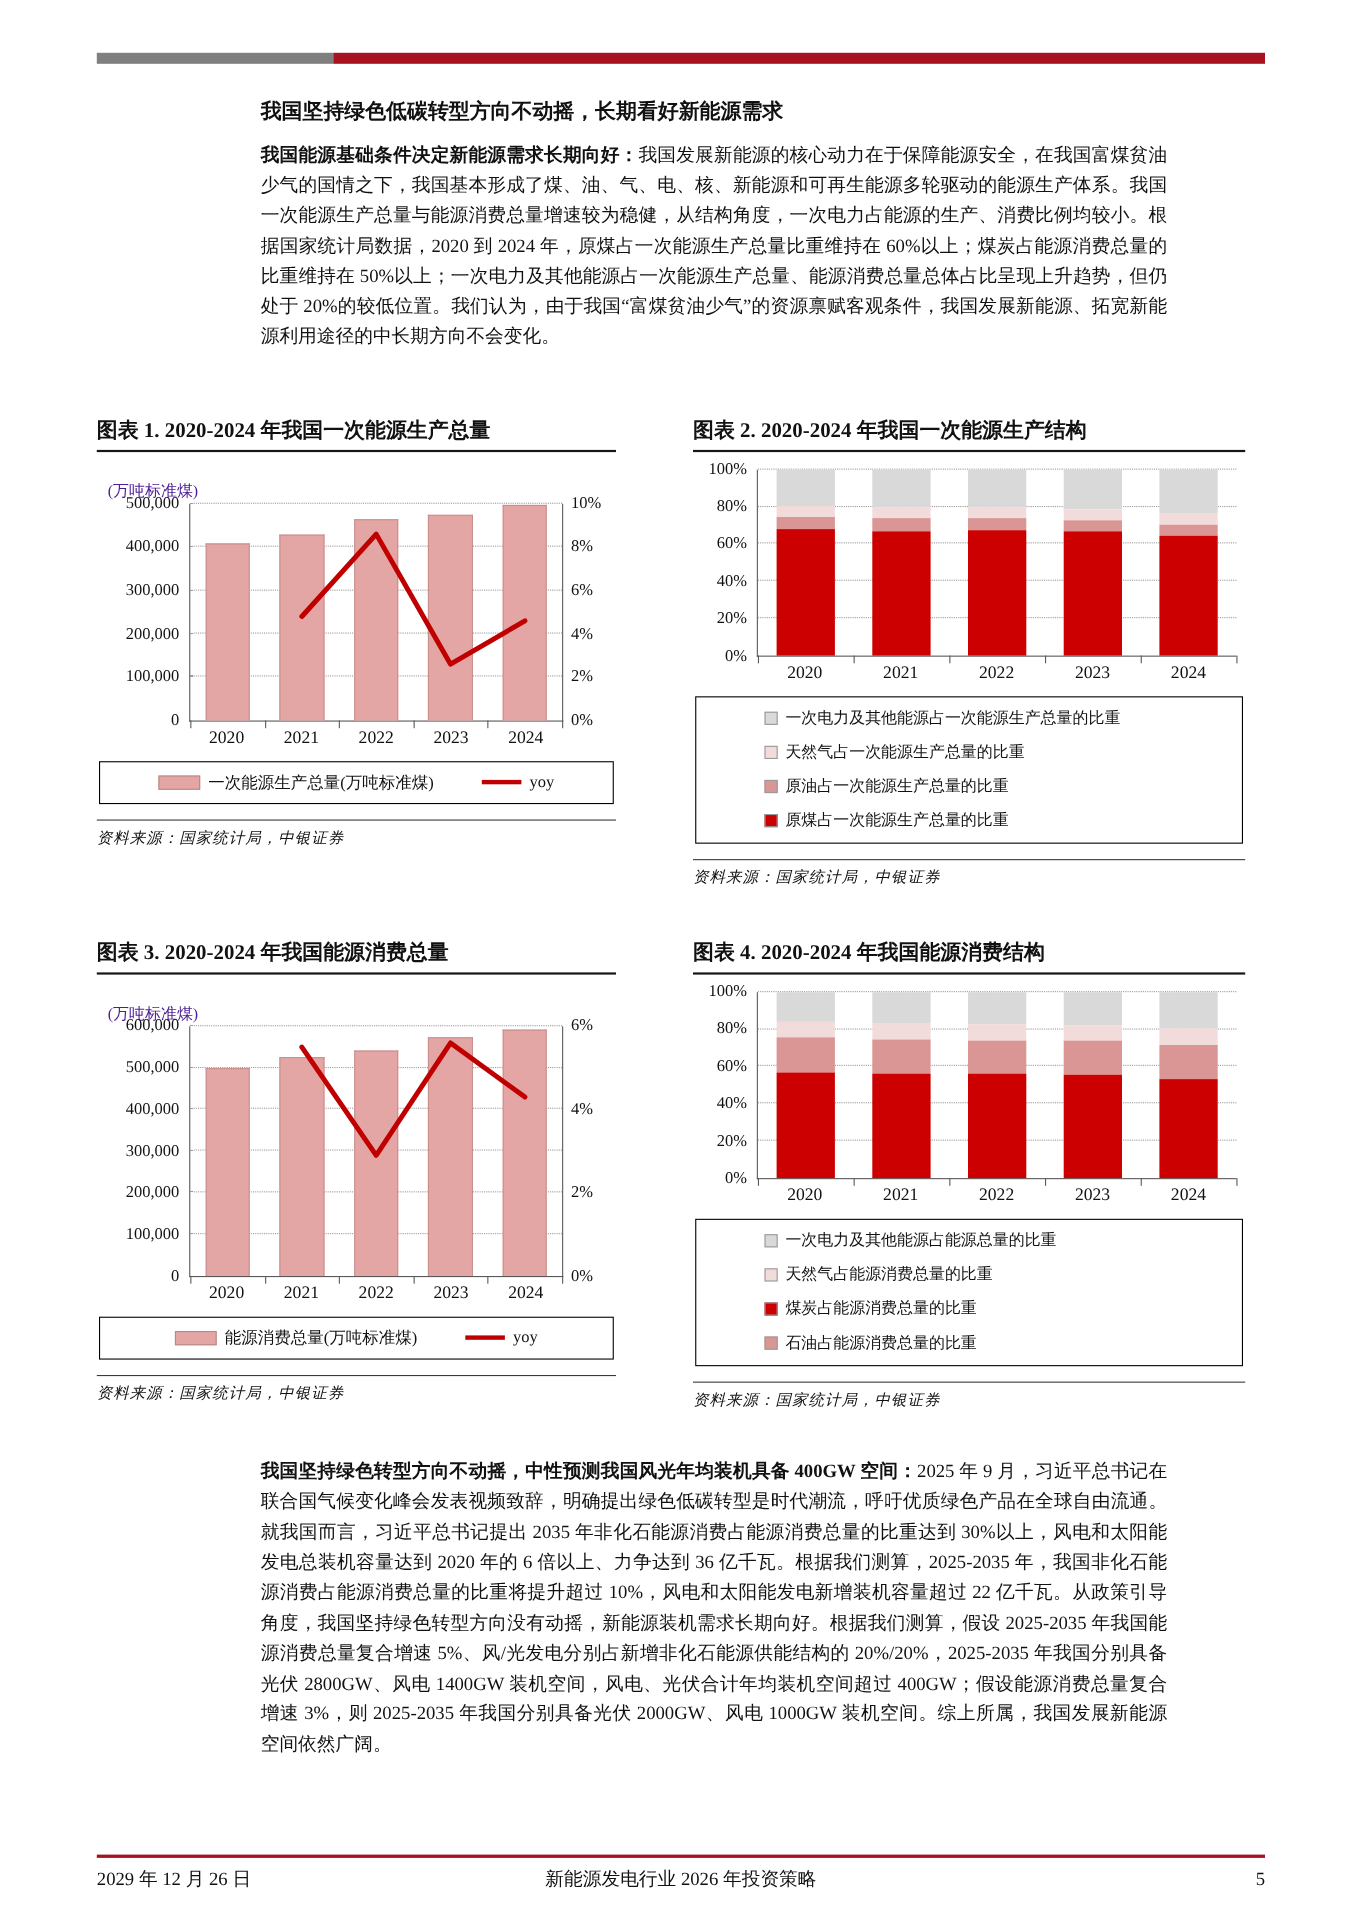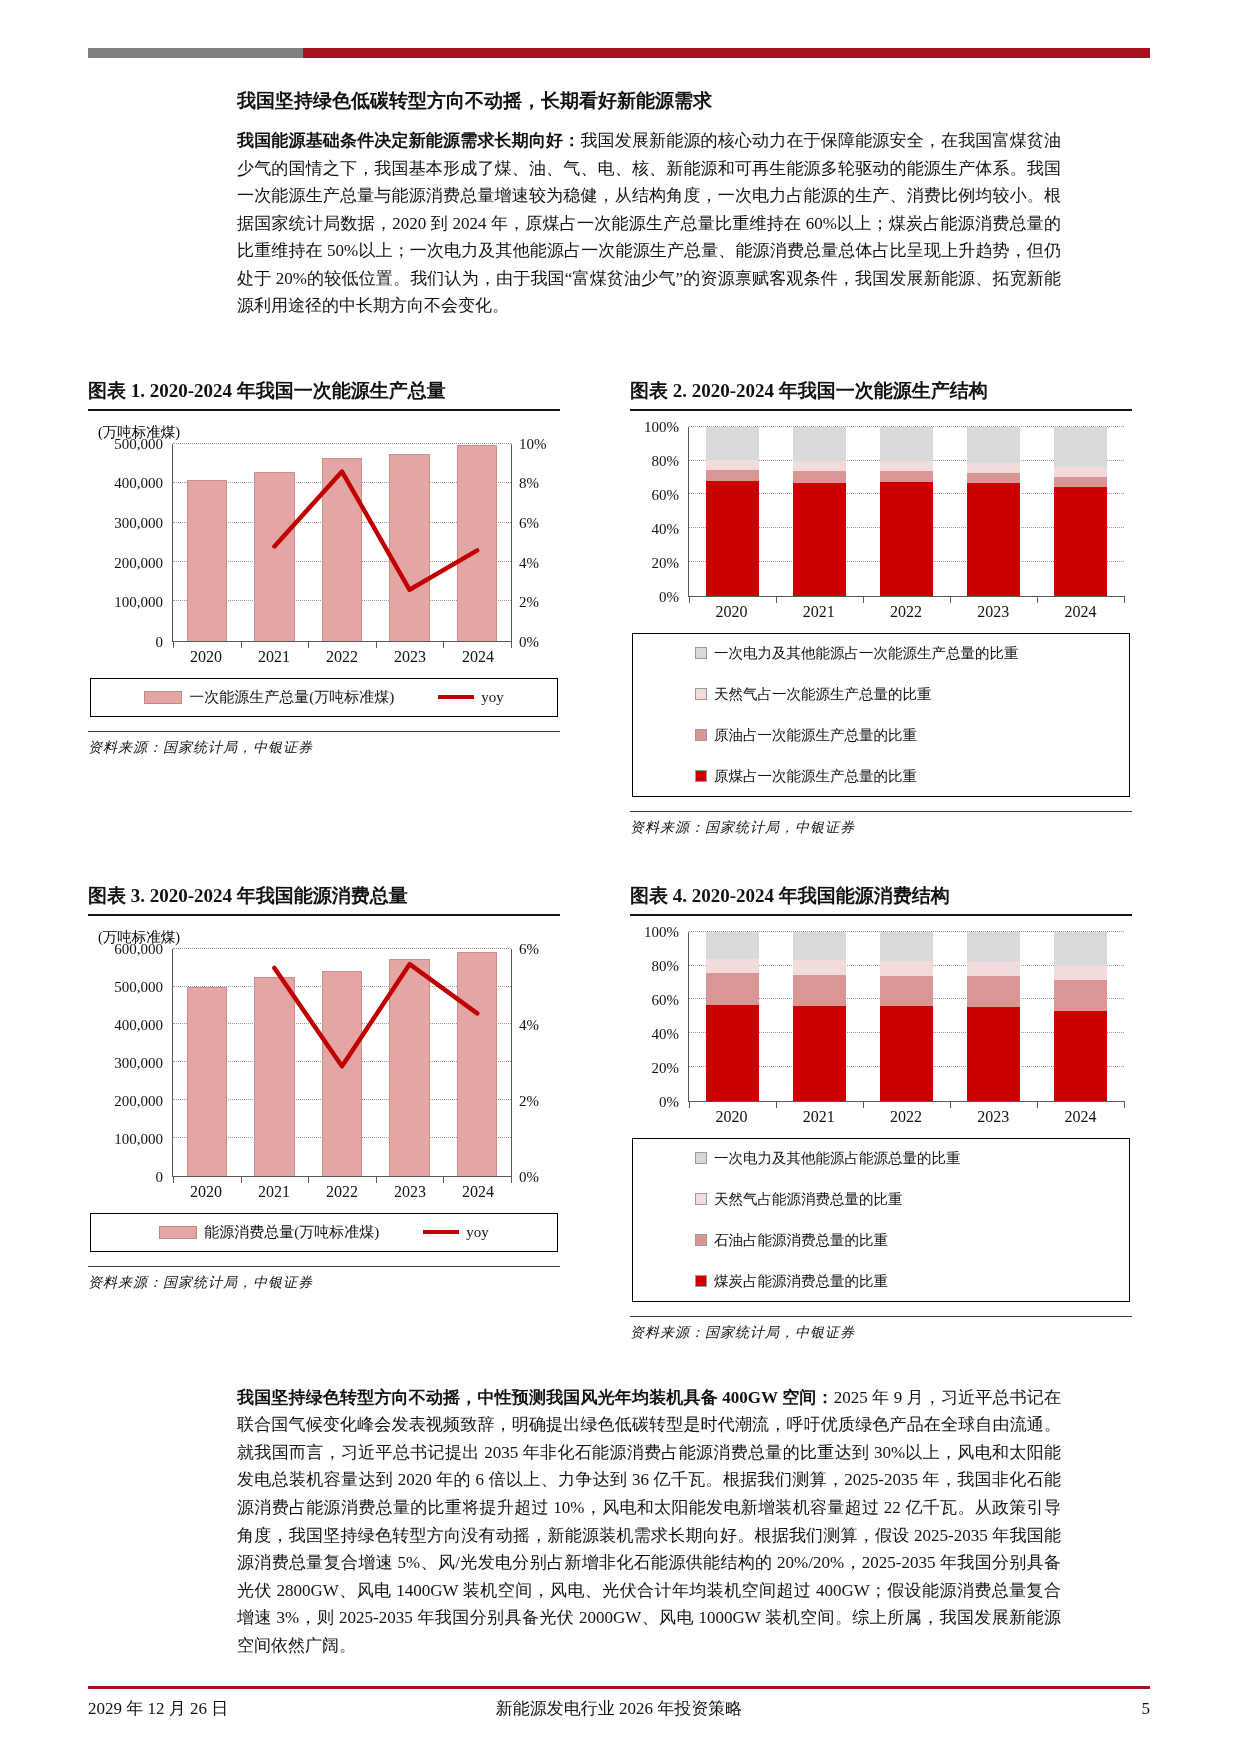--- a/index.html
+++ b/index.html
@@ -23,21 +23,21 @@
   .text-col{margin-left:149px; width:824px;}
   h1.page-title{margin-top:35px; font-size:27px; font-weight:700; color:var(--brand); letter-spacing:.5px;}
   h2.section-heading{margin-top:30px; font-size:19px; font-weight:700;}
   p.body-para{margin-top:13px; font-size:17px; line-height:1.62; text-align:justify;}
   p.body-para b{font-weight:700;}
 
   
   .charts-grid{display:grid; grid-template-columns:472px 502px; column-gap:70px; row-gap:46px; margin-top:58px;}
   figure.fig{display:block;}
   .fig-title{font-size:19px; font-weight:700; padding-bottom:5px; border-bottom:2px solid #161616;}
-  .fig-unit{font-size:14.5px; margin:12px 0 2px 10px; color:#000000;}
+  .fig-unit{font-size:14.5px; margin:26px 0 2px 10px; color:#4c1d95;}
   .fig-unit:empty{display:none;}
   .fig2 .chart-body,.fig4 .chart-body{margin-top:16px;}
 
   .plot-row{display:flex; align-items:stretch;}
   .yaxis{position:relative; font-size:15px;}
   .yaxis.left{width:84px;}
   .fig2 .yaxis.left,.fig4 .yaxis.left{width:58px;}
   .yaxis.right{width:48px;}
   .yaxis .ylab{position:absolute; transform:translateY(50%); white-space:nowrap;}
   .yaxis.left .ylab{right:9px;}
@@ -62,21 +62,21 @@
   .fig2 .xaxis,.fig4 .xaxis{margin-left:58px; margin-right:8px;}
   .xaxis span{flex:1; text-align:center;}
 
   .legend-combo{display:flex; justify-content:center; align-items:center; gap:44px;
     border:1.5px solid #000; margin:12px 2px 0 2px; padding:9px 4px; font-size:15px;}
   .legend-combo .item{display:flex; align-items:center; gap:7px;}
   .sw-bar{display:inline-block; width:38px; height:13px; border:1px solid #BB8886;}
   .sw-line{display:inline-block; width:36px; height:4px;}
 
   .legend-stack{border:1.5px solid #000; margin:12px 2px 0 2px; padding:9px 8px 9px 62px;
-    display:flex; flex-direction:column; gap:20px; font-size:14.5px;}
+    display:flex; flex-direction:column; gap:10px; font-size:14.5px;}
   .legend-stack .item{display:flex; align-items:center; gap:7px; line-height:1.45;}
   .sw-sq{display:inline-block; width:12px; height:12px; border:1px solid #9a9a9a; flex:0 0 auto;}
 
   .fig-source{border-top:1.5px solid #3a3a3a; margin-top:14px; padding-top:7px;
     font-style:italic; font-size:14px; letter-spacing:1px;}
 
   
   .footer{position:absolute; left:88px; width:1062px; top:1686px; border-top:3px solid var(--brand);
     padding-top:8px; display:flex; align-items:baseline; font-size:17px;}
   .footer .f-date{width:300px;}
@@ -381,26 +381,26 @@
           <div class="legend-stack">
             <div class="item">
               <span class="sw-sq" style="background: rgb(217, 217, 217);"></span>
               <span>一次电力及其他能源占能源总量的比重</span>
             </div>
             <div class="item">
               <span class="sw-sq" style="background: rgb(242, 220, 219);"></span>
               <span>天然气占能源消费总量的比重</span>
             </div>
             <div class="item">
+              <span class="sw-sq" style="background: rgb(204, 0, 0);"></span>
+              <span>煤炭占能源消费总量的比重</span>
+            </div>
+            <div class="item">
               <span class="sw-sq" style="background: rgb(217, 150, 148);"></span>
               <span>石油占能源消费总量的比重</span>
-            </div>
-            <div class="item">
-              <span class="sw-sq" style="background: rgb(204, 0, 0);"></span>
-              <span>煤炭占能源消费总量的比重</span>
             </div>
           </div>
         </div>
       <div class="fig-source">资料来源：国家统计局，中银证券</div>
     </figure>
 
   </div>
 
   <div class="text-col" style="margin-top:42px;">
     <p class="body-para"><b>我国坚持绿色转型方向不动摇，中性预测我国风光年均装机具备 400GW 空间：</b><span>2025 年 9 月，习近平总书记在联合国气候变化峰会发表视频致辞，明确提出绿色低碳转型是时代潮流，呼吁优质绿色产品在全球自由流通。就我国而言，习近平总书记提出 2035 年非化石能源消费占能源消费总量的比重达到 30%以上，风电和太阳能发电总装机容量达到 2020 年的 6 倍以上、力争达到 36 亿千瓦。根据我们测算，2025-2035 年，我国非化石能源消费占能源消费总量的比重将提升超过 10%，风电和太阳能发电新增装机容量超过 22 亿千瓦。从政策引导角度，我国坚持绿色转型方向没有动摇，新能源装机需求长期向好。根据我们测算，假设 2025-2035 年我国能源消费总量复合增速 5%、风/光发电分别占新增非化石能源供能结构的 20%/20%，2025-2035 年我国分别具备光伏 2800GW、风电 1400GW 装机空间，风电、光伏合计年均装机空间超过 400GW；假设能源消费总量复合增速 3%，则 2025-2035 年我国分别具备光伏 2000GW、风电 1000GW 装机空间。综上所属，我国发展新能源空间依然广阔。</span></p>

